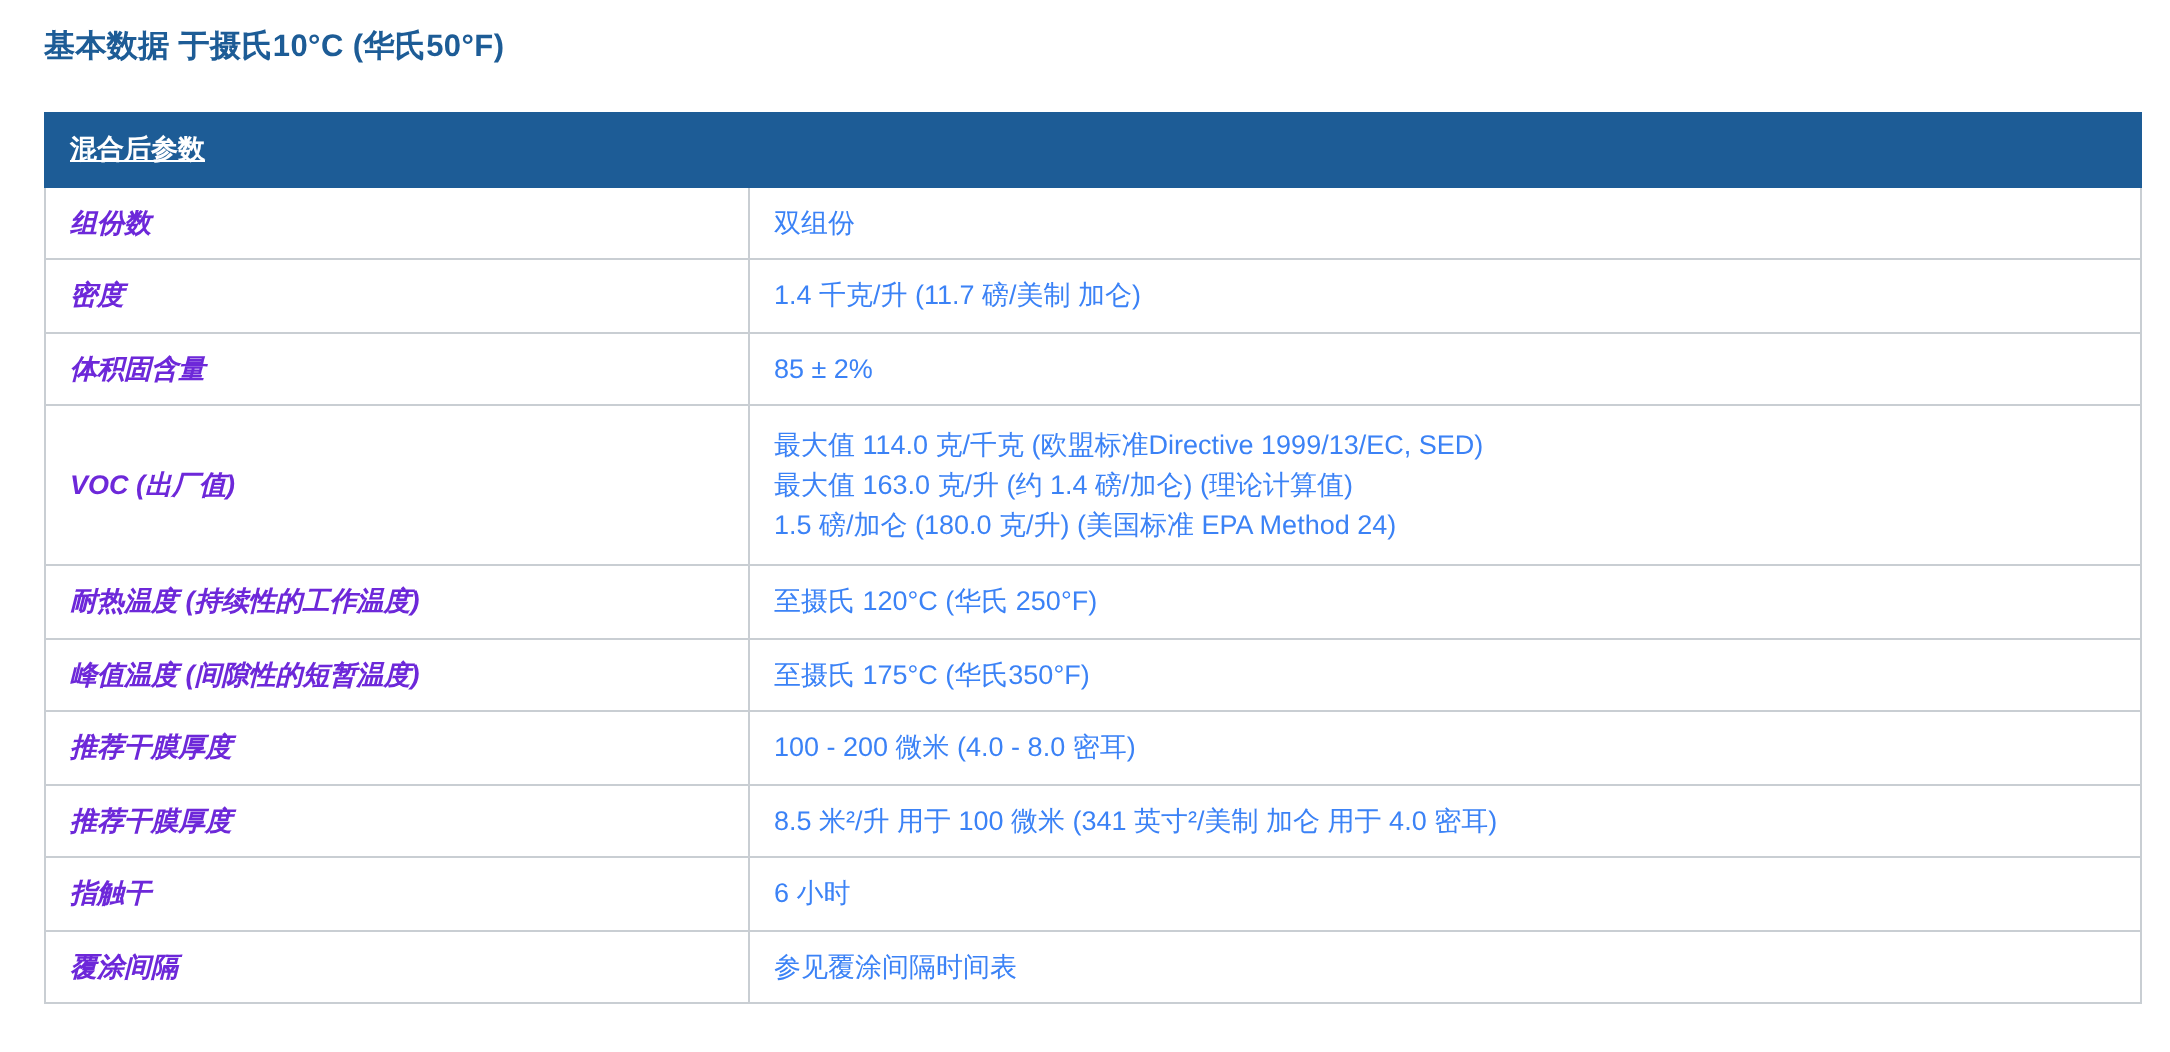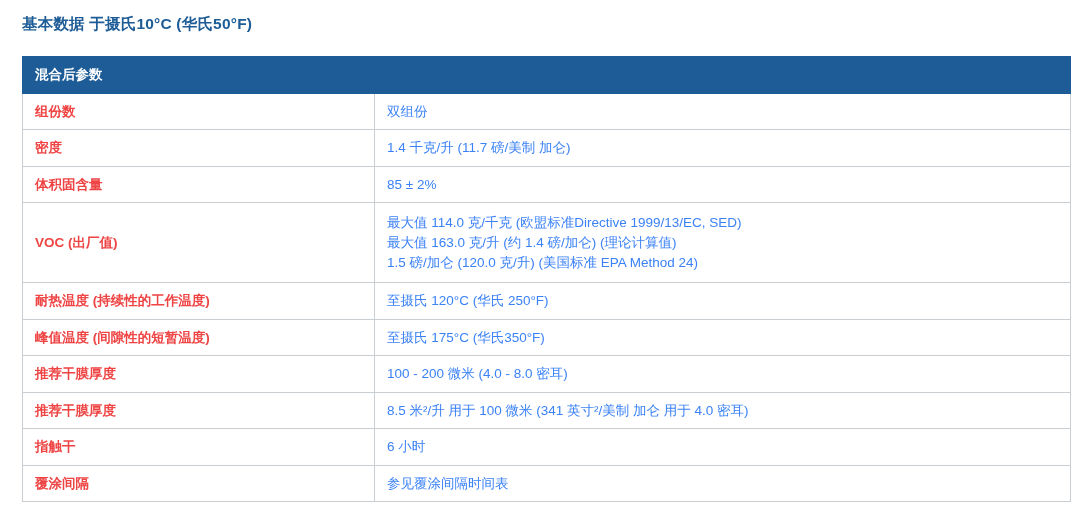--- a/index.html
+++ b/index.html
@@ -39,31 +39,33 @@
   table.data-table col.c2 { width: 696px; }
   thead th.header-cell {
     background: #1d5c96;
     color: #ffffff;
     font-size: 13.5px;
     font-weight: bold;
     text-align: left;
     padding: 9px 10px 9px 12px;
     border: 1px solid #1d5c96;
     line-height: 1.3;
+    text-decoration: underline;
   }
   tbody td {
     border: 1px solid #c9ced3;
     font-size: 13.5px;
     vertical-align: middle;
     line-height: 1.45;
   }
   tbody td.label-cell {
     padding: 8px 10px 8px 12px;
     font-weight: bold;
-    color: #ef4444;
+    color: #6d28d9;
+    font-style: italic;
   }
   tbody td.value-cell {
     padding: 8px 10px 8px 12px;
     color: #3b82f6;
     font-weight: normal;
   }
   tbody td.value-cell .line {
     display: block;
   }
   tbody tr.tall td {
@@ -109,21 +111,21 @@
         <td class="value-cell">
           <span class="line">85 ± 2%</span>
         </td>
       </tr>
 
       <tr class="tall">
         <td class="label-cell">VOC (出厂值)</td>
         <td class="value-cell">
           <span class="line">最大值 114.0 克/千克 (欧盟标准Directive 1999/13/EC, SED)</span>
           <span class="line">最大值 163.0 克/升 (约 1.4 磅/加仑) (理论计算值)</span>
-          <span class="line">1.5 磅/加仑 (120.0 克/升) (美国标准 EPA Method 24)</span>
+          <span class="line">1.5 磅/加仑 (180.0 克/升) (美国标准 EPA Method 24)</span>
         </td>
       </tr>
 
       <tr>
         <td class="label-cell">耐热温度 (持续性的工作温度)</td>
         <td class="value-cell">
           <span class="line">至摄氏 120°C (华氏 250°F)</span>
         </td>
       </tr>
 

